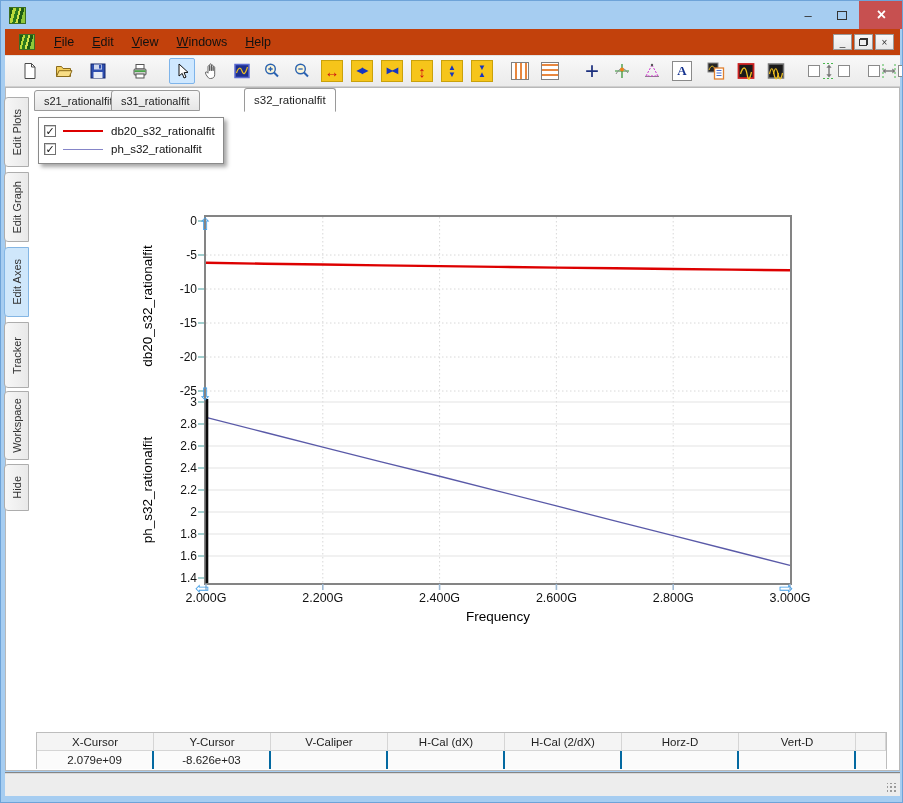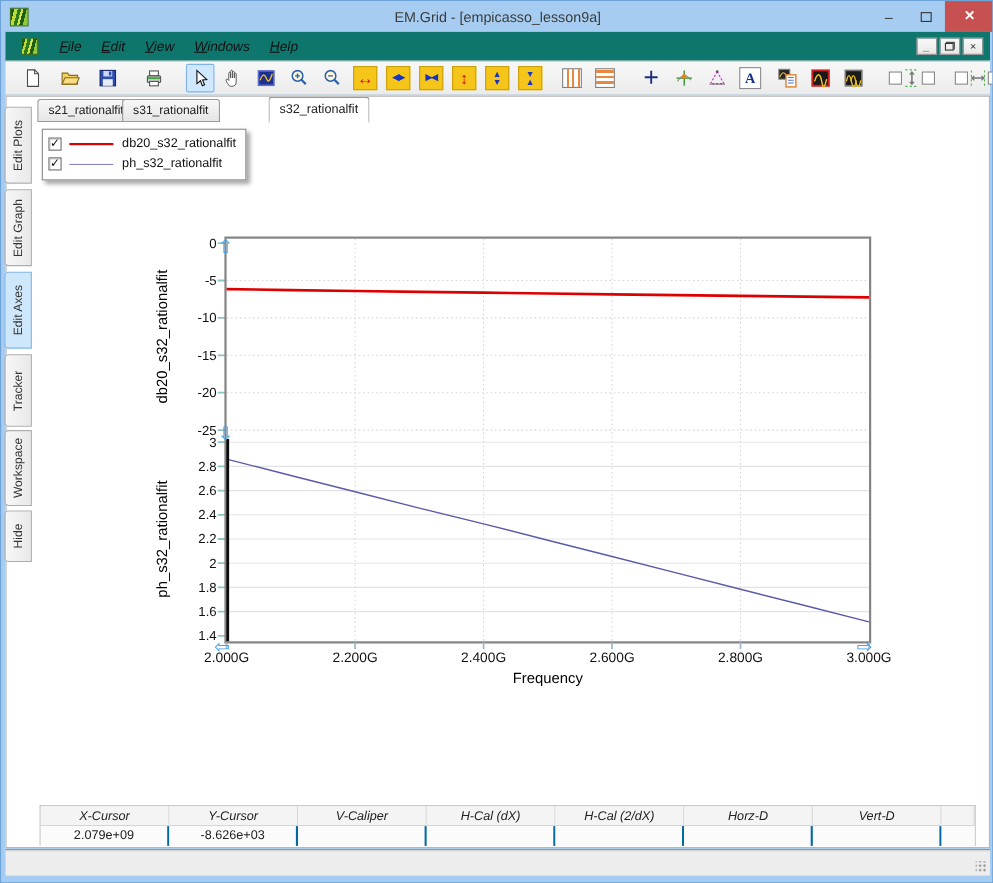--- a/index.html
+++ b/index.html
@@ -11,22 +11,22 @@
             display:flex;align-items:center;}
   .app-icon{width:17px;height:17px;margin-left:8px;border:1px solid #3c6e22;
             background:linear-gradient(105deg,#1e5c14 0 3px,#bada3a 3px 6px,#2b7a1d 6px 9px,#cfe34d 9px 11px,#1e5c14 11px 14px,#8fc83a 14px 17px);}
   .title-text{position:absolute;left:0;right:0;text-align:center;font-size:13px;color:#3b3b3b;}
   .cap-btns{position:absolute;right:0;top:0;height:28px;display:flex;align-items:stretch;}
   .cap-min,.cap-max{width:34px;display:flex;align-items:center;justify-content:center;color:#333;font-size:13px;}
   .cap-max .maxbox{width:10px;height:9px;border:1.5px solid #333;}
   .cap-close{width:45px;background:#c75050;color:#fff;display:flex;align-items:center;justify-content:center;
              font-size:16px;font-weight:bold;}
   
-  .menubar{position:absolute;left:4px;top:28px;width:895px;height:27px;background:#0f766e;
-           border-bottom:1px solid #e3e3e3;display:flex;align-items:center;font-style:italic;}
+  .menubar{position:absolute;left:4px;top:28px;width:895px;height:27px;background:#c2410c;
+           border-bottom:1px solid #e3e3e3;display:flex;align-items:center;}
   .menu-appicon{width:16px;height:16px;margin:0 10px 0 14px;border:1px solid #3c6e22;
             background:linear-gradient(105deg,#1e5c14 0 3px,#bada3a 3px 5px,#2b7a1d 5px 8px,#cfe34d 8px 10px,#1e5c14 10px 13px,#8fc83a 13px 16px);}
   .menu-item{padding:4px 9px;font-size:12.5px;color:#111;}
   .menu-item u{text-decoration:underline;}
   .mdi-btns{position:absolute;right:6px;top:5px;display:flex;gap:2px;}
   .mdi-btn{width:19px;height:16px;background:linear-gradient(#f8f8f8,#e8e8e8);border:1px solid #9a9a9a;
            display:flex;align-items:center;justify-content:center;font-size:10px;color:#333;}
   .restore-glyph{position:relative;width:9px;height:8px;}
   .restore-glyph::before{content:"";position:absolute;right:0;top:0;width:6px;height:5px;border:1px solid #333;}
   .restore-glyph::after{content:"";position:absolute;left:0;bottom:0;width:6px;height:5px;border:1px solid #333;background:#eee;}
@@ -69,38 +69,37 @@
   .cbx{width:12px;height:12px;border:1px solid #707070;background:#fff;display:flex;align-items:center;justify-content:center;
        font-size:11px;line-height:10px;color:#111;flex:none;box-shadow:inset 1px 1px 0 #cfcfcf;}
   .lsample{width:40px;height:0;margin-left:7px;flex:none;}
   .llabel{margin-left:8px;font-size:11.5px;color:#111;white-space:nowrap;}
   
   #chart-svg{position:absolute;left:0;top:0;pointer-events:none;}
   
   .ctable{position:absolute;left:35px;top:731px;display:grid;grid-template-columns:repeat(7,117px) 1fr;
           width:851px;border:1px solid #bdbdbd;border-bottom:none;font-size:11.5px;z-index:2;}
   .ch{height:18px;display:flex;align-items:center;justify-content:center;background:#f4f4f4;
-      border-right:1px solid #d5d5d5;border-bottom:1px solid #d5d5d5;color:#222;font-style:italic;}
+      border-right:1px solid #d5d5d5;border-bottom:1px solid #d5d5d5;color:#222;}
   .cv{height:18px;display:flex;align-items:center;justify-content:center;background:#fbfbfb;
       border-right:2px solid #0369a1;color:#222;}
   .ch:last-of-type,.cv:last-of-type{border-right:none;}
   
   .statusbar{position:absolute;left:4px;top:771px;width:895px;height:24px;background:#ededed;
              border-top:2px groove #d9d9d9;}
   .grip{position:absolute;right:3px;bottom:3px;width:10px;height:10px;
         background-image:radial-gradient(#9a9a9a 1px,transparent 1.2px);background-size:4px 4px;background-position:bottom right;}
 </style>
 </head>
 <body>
 
 <div class="screen">
 
   <div class="titlebar">
     <div class="app-icon"></div>
-    <div class="title-text">EM.Grid - [empicasso_lesson9a]</div>
     <div class="cap-btns">
       <div class="cap-min">–</div>
       <div class="cap-max">
           <span class="maxbox"></span>
         </div>
       <div class="cap-close">×</div>
     </div>
   </div>
 
   <div class="menubar">

